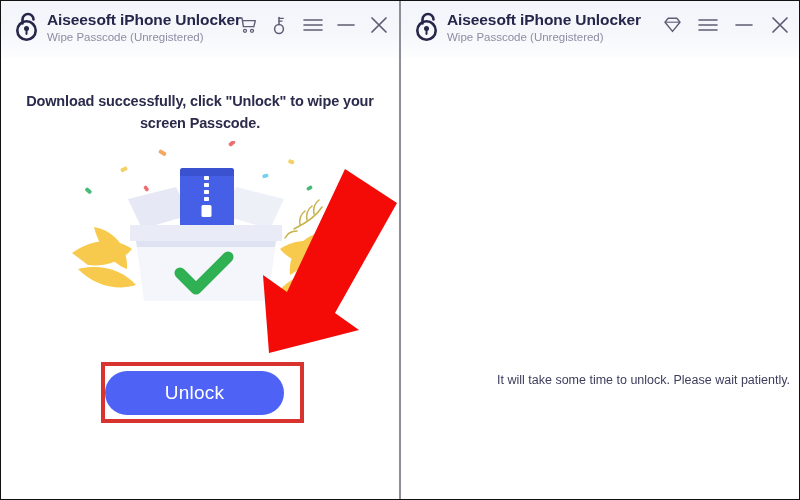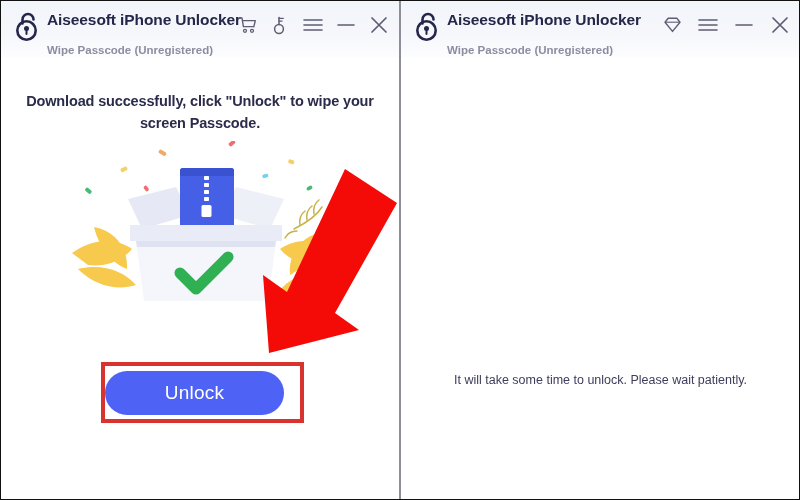--- a/index.html
+++ b/index.html
@@ -69,26 +69,25 @@
   }
   .app-title {
     font-size: 15.5px;
     font-weight: bold;
     color: #26264a;
     letter-spacing: -0.1px;
     line-height: 19px;
     white-space: nowrap;
   }
   .app-subtitle {
-    margin-top: 14px;
+    margin-top: 1px;
     font-size: 11.5px;
     color: #8d8da2;
     line-height: 15px;
     white-space: nowrap;
-    font-weight: bold;
   }
 
   .win-icons {
     display: flex;
     align-items: center;
     gap: 13px;
     padding-top: 6px;
     flex: 0 0 auto;
   }
   .win-icons.right-variant { gap: 16px; }
@@ -111,21 +110,21 @@
     color: #2b2b4c;
     line-height: 22px;
     letter-spacing: -0.15px;
   }
   #headline-left  { top: 89px; }
   #headline-right { top: 94px; }
 
   .subnote {
     position: absolute;
     left: 10px; right: 10px;
-    text-align: center;
+    text-align: right;
     font-size: 12.5px;
     color: #3d3d5c;
     line-height: 17px;
   }
 
   
   .illus {
     position: absolute;
     left: 55px;
     top: 140px;

